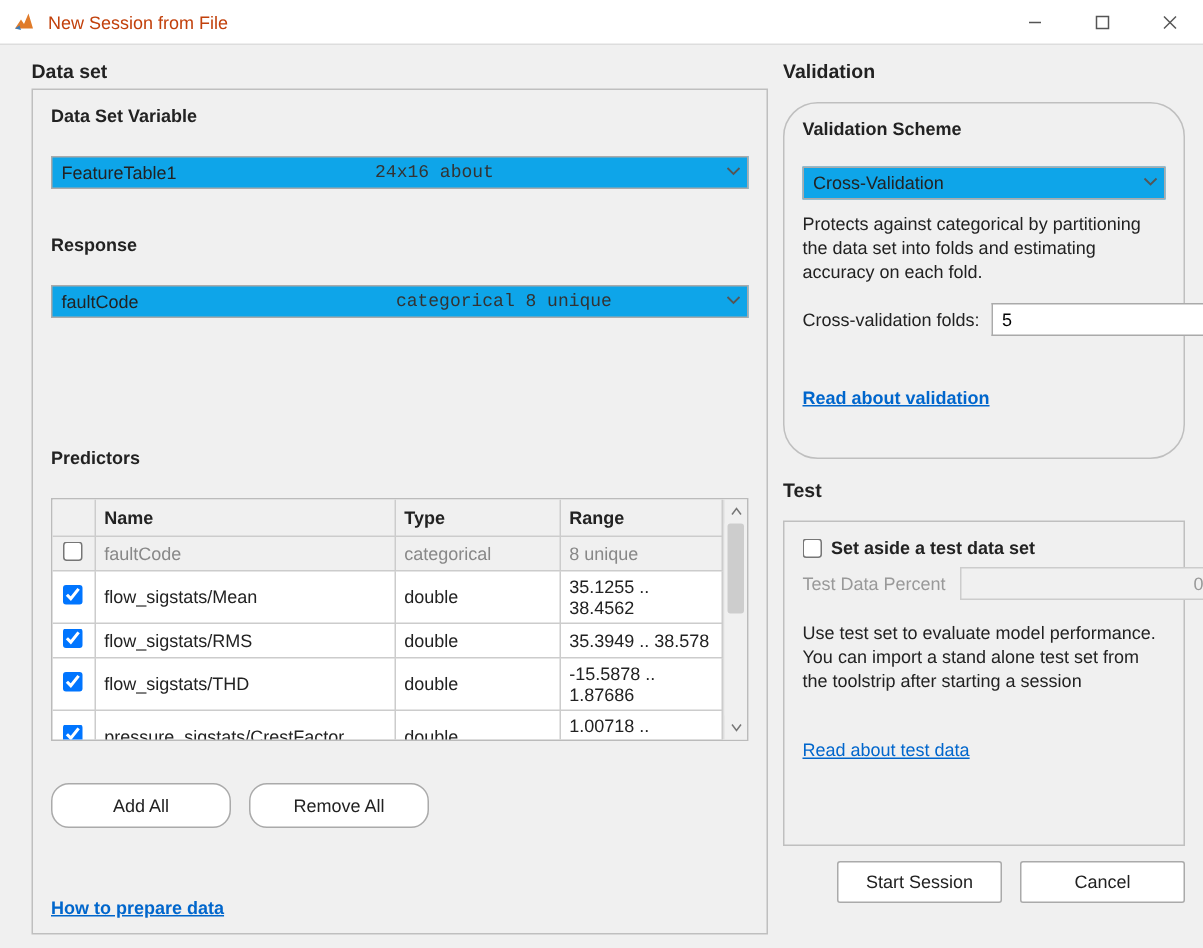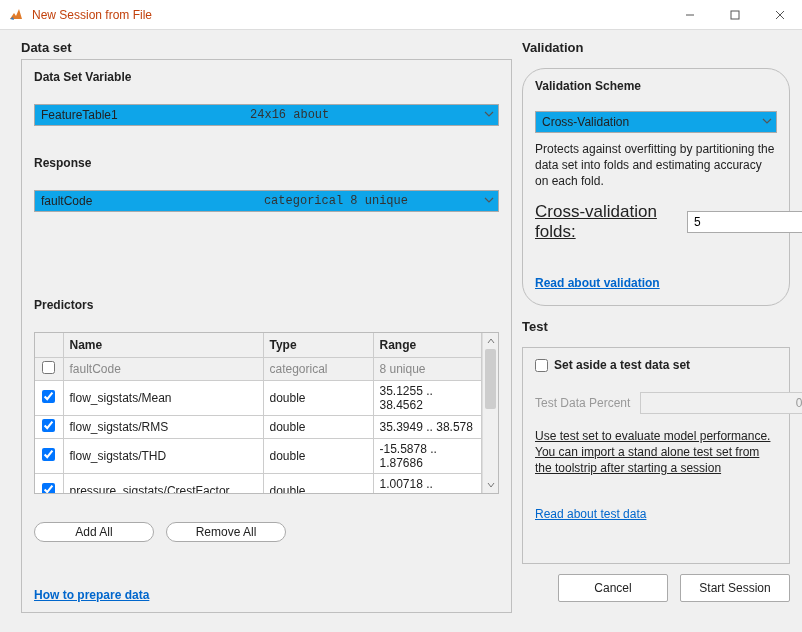--- a/index.html
+++ b/index.html
@@ -123,40 +123,40 @@
 
 .btnrow {
   display: flex;
   gap: 12px;
   margin-top: 12px;
 }
 .btn {
   background: #fff;
   border: 1px solid #aaa;
   border-radius: 12px;
-  height: 20px;
+  height: 30px;
   padding: 0 20px;
   font-size: 12px;
   display: inline-flex;
   align-items: center;
   justify-content: center;
   min-width: 120px;
 }
 .link {
   color: #0066cc;
   text-decoration: underline;
   font-weight: bold;
   font-size: 12px;
   margin-top: 18px;
   display: inline-block;
 }
 
 .desc { font-size: 12px; color: #222; line-height: 1.35; margin-top: 8px; }
 .row { display: flex; align-items: center; gap: 8px; margin-top: 12px; }
-.row label { font-size: 17px; text-decoration: underline; }
+.row label { font-size: 12px; }
 
 .spinner {
   display: flex;
   width: 90px;
   height: 22px;
 }
 .spinner input {
   flex: 1;
   border: 1px solid #aaa;
   border-right: none;
@@ -165,21 +165,21 @@
   text-align: left;
 }
 
 input[type=checkbox] {
   width: 13px; height: 13px;
 }
 
 .checkbox-row { display:flex; align-items:center; gap:6px; }
 .checkbox-row label { font-weight: bold; }
 
-.disabled-row { color:#999; display:flex; align-items:center; gap:10px; margin-top:20px;}
+.disabled-row { color:#999; display:flex; align-items:center; gap:10px; margin-top:6px;}
 .disabled-row .spinner input { background:#f0f0f0; color:#999; text-align:right; border-color:#ccc;}
 
 .footer {
   display:flex;
   justify-content:flex-end;
   gap:12px;
   padding: 4px 12px 12px 12px;
 }
 .footer .fbtn {
   background:#fff; border:1px solid #aaa;
@@ -321,21 +321,21 @@
     <div class="section-title">Validation</div>
     <div class="panel" style="min-height:238px;border-radius:23px;">
       <div class="field-label">Validation Scheme</div>
       <div style="height:14px"></div>
       <div class="select">
         <span>Cross-Validation</span>
         <span class="caret"><svg viewBox="0 0 10 10">
               <path d="M1 3 L5 7 L9 3" fill="none" stroke="#555" stroke-width="1.2"></path>
             </svg></span>
       </div>
-      <div class="desc">Protects against overfitting by partitioning the data set into folds and estimating accuracy on each fold.</div>
+      <div class="desc">Protects against categorical by partitioning the data set into folds and estimating accuracy on each fold.</div>
       <div class="row">
         <label>Cross-validation folds:</label>
         <div class="spinner">
           <input type="text" value="5" style="">
 
         </div>
       </div>
       <a class="link" style="margin-top:34px; font-weight:bold;">Read about validation</a>
     </div>
 
@@ -345,22 +345,22 @@
         <input type="checkbox" style="">
         <label>Set aside a test data set</label>
       </div>
       <div class="disabled-row">
         <span>Test Data Percent</span>
         <div class="spinner">
           <input type="text" disabled="" value="0" style="">
 
         </div>
       </div>
-      <div class="desc" style="margin-top:14px;text-decoration:underline;">Use test set to evaluate model performance. You can import a stand alone test set from the toolstrip after starting a session</div>
+      <div class="desc" style="margin-top:14px;">Use test set to evaluate model performance. You can import a stand alone test set from the toolstrip after starting a session</div>
       <a class="link" style="margin-top:30px; font-weight:normal;">Read about test data</a>
     </div>
   </div>
 </div>
 
 <div class="footer">
+  <div class="fbtn">Start Session</div>
   <div class="fbtn">Cancel</div>
-  <div class="fbtn">Start Session</div>
 </div>
 
 </body></html>

